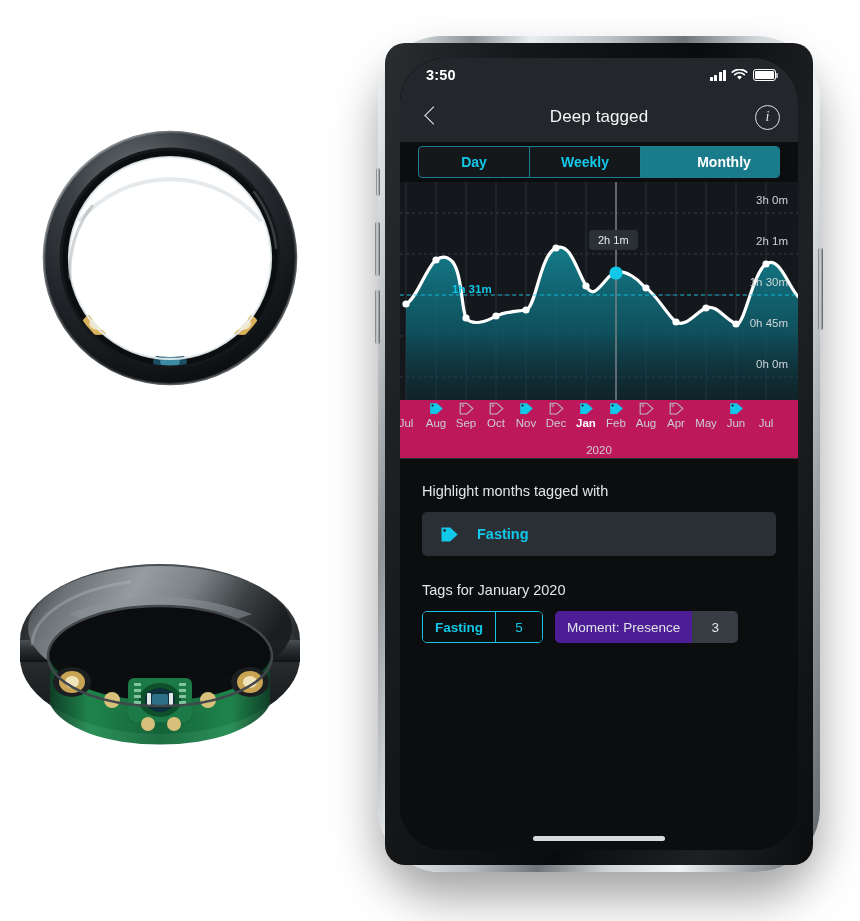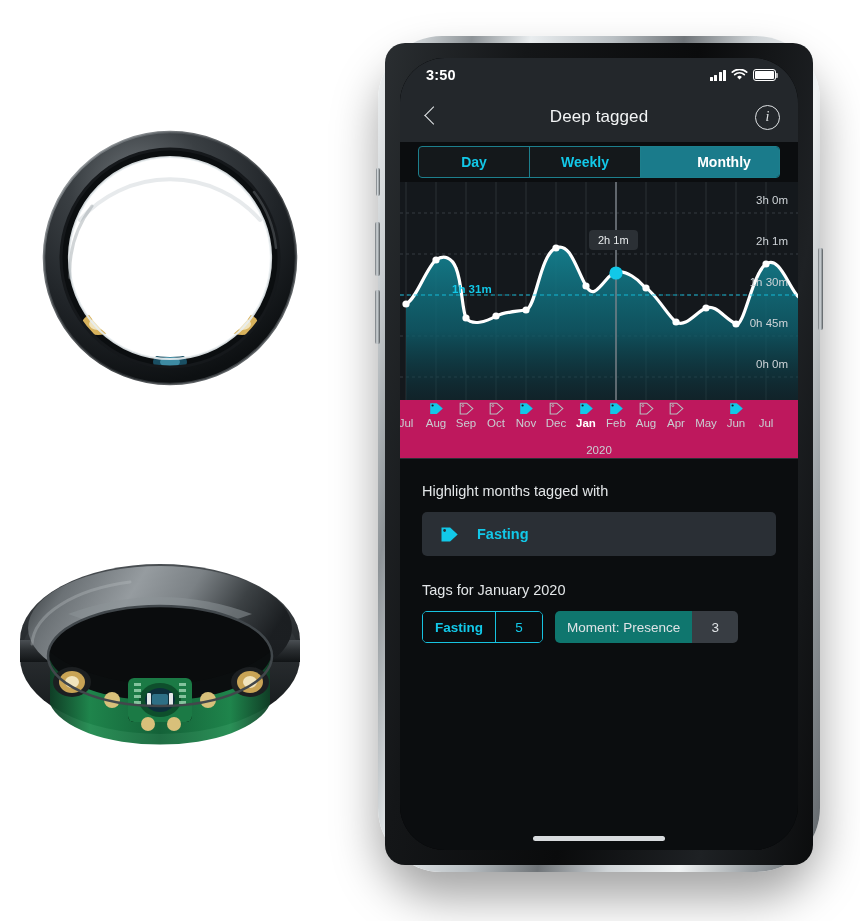--- a/index.html
+++ b/index.html
@@ -99,21 +99,21 @@
   .select-row{margin-top:13px;height:44px;background:#2a2f35;border-radius:5px;display:flex;align-items:center;padding:0 18px;box-sizing:border-box;cursor:pointer;}
   .select-row .tagtxt{font-size:14.5px;color:#12c8e8;font-weight:bold;margin-left:18px;}
   .tags-head{margin-top:26px;font-size:14.5px;color:#e3e6e8;}
   .chips{margin-top:13px;display:flex;gap:12px;}
   .chip{display:flex;height:32px;border-radius:5px;overflow:hidden;cursor:pointer;}
   .chip .nm{display:flex;align-items:center;padding:0 12px;font-size:13.5px;}
   .chip .ct{display:flex;align-items:center;justify-content:center;min-width:28px;padding:0 9px;font-size:13.5px;}
   .chip.on{border:1.4px solid #17c3e0;box-sizing:border-box;}
   .chip.on .nm{color:#12c8e8;font-weight:bold;background:#0b0d0f;}
   .chip.on .ct{color:#12c8e8;background:#0b0d0f;border-left:1.4px solid #17c3e0;}
-  .chip.off .nm{color:#dfe3e6;background:#0f766e;}
+  .chip.off .nm{color:#dfe3e6;background:#4c1d95;}
   .chip.off .ct{color:#dfe3e6;background:#383d43;}
 
   .home-ind{position:absolute;left:50%;transform:translateX(-50%);bottom:9px;width:132px;height:5px;border-radius:3px;background:#d8dbde;}
 </style>
 </head>
 <body>
 
 <div class="stage">
 
   <div class="ring-wrap" id="ring-front">

